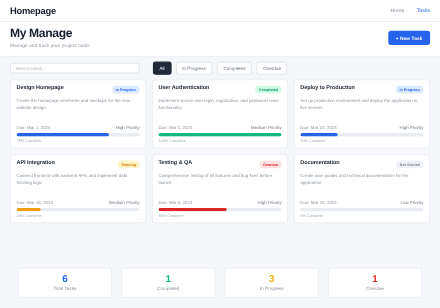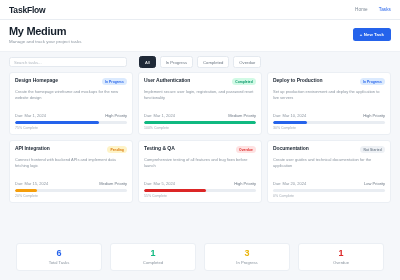--- a/index.html
+++ b/index.html
@@ -131,30 +131,30 @@
   }
   .statnum { font-size: 9px; font-weight: bold; line-height: 1; }
   .statlabel { font-size: 4.2px; color: #8a949f; }
 </style>
 </head>
 <body>
 
 <div class="page">
 
   <div class="topbar">
-    <div class="brand">TaskFlow</div>
+    <div class="brand">Homepage</div>
     <div class="navlinks">
       <a class="navlink">Home</a>
       <a class="navlink active">Tasks</a>
     </div>
   </div>
 
   <div class="pagehead">
     <div class="headtext">
-      <div class="page-title">My Medium</div>
+      <div class="page-title">My Manage</div>
       <div class="page-sub">Manage and track your project tasks</div>
     </div>
     <button class="newbtn">+ New Task</button>
   </div>
 
   <div class="filterrow">
     <div class="searchbox">
       <span class="ph">Search tasks...</span>
     </div>
     <div class="chips">

